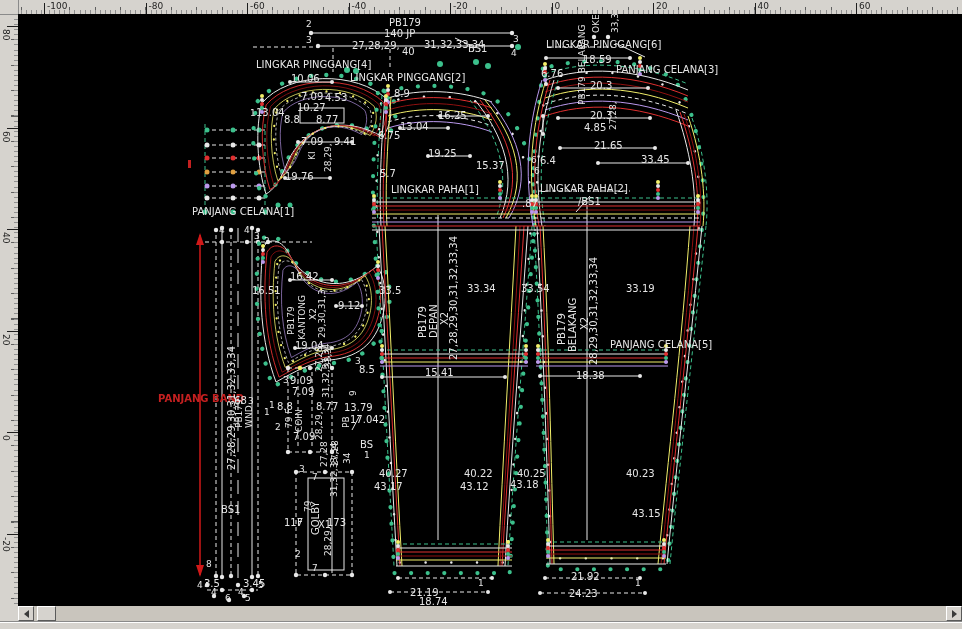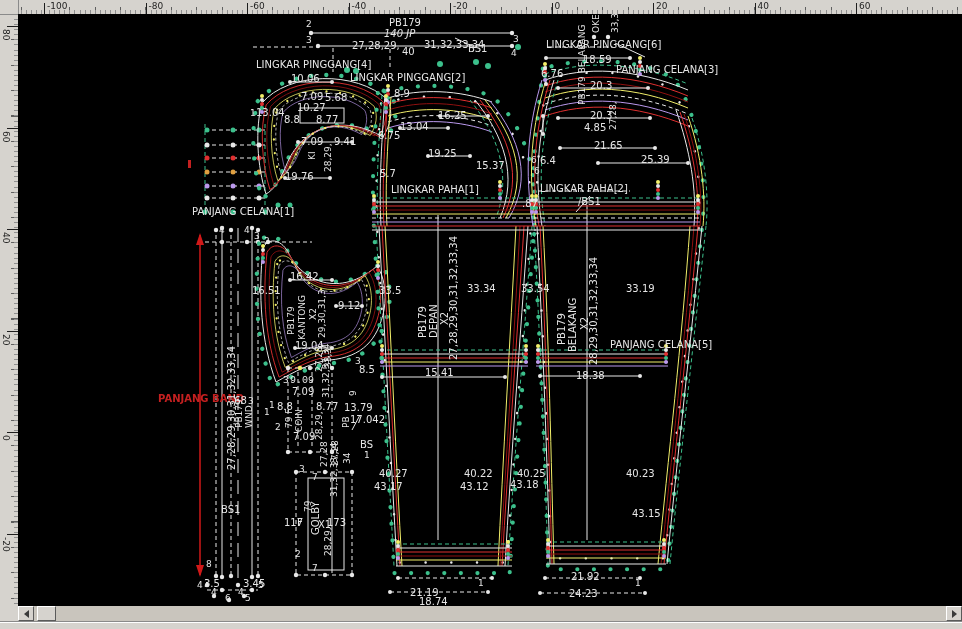--- a/index.html
+++ b/index.html
@@ -471,21 +471,21 @@
           <circle class="dot" cx="252" cy="590" r="2.2"></circle>
         <circle class="dot" cx="214" cy="596" r="2.2"></circle>
           <circle class="dot" cx="244" cy="596" r="2.2"></circle>
         <circle class="dot" cx="229" cy="600" r="2.2"></circle>
         <path class="sW dsh thin" d="M207,590 H258"></path>
       </g>
     </svg>
     <div class="labels">
         <div class="lbl" style="font-size: 9px; left: 306px; top: 19px;">2</div>
         <div class="lbl" style="left: 389px; top: 17px;">PB179</div>
-        <div class="lbl" style="left: 384px; top: 28px; font-style: italic;">140 JP</div>
+        <div class="lbl" style="left: 384px; top: 28px;">140 JP</div>
         <div class="lbl" style="font-size: 9px; left: 306px; top: 35px;">3</div>
         <div class="lbl" style="left: 352px; top: 40px;">27,28,29,</div>
         <div class="lbl" style="left: 402px; top: 46px;">40</div>
         <div class="lbl" style="left: 424px; top: 39px;">31,32,33,34</div>
         <div class="lbl" style="left: 468px; top: 43px;">BS1</div>
         <div class="lbl" style="font-size: 9px; left: 513px; top: 34px;">3</div>
         <div class="lbl" style="font-size: 9px; left: 511px; top: 48px;">4</div>
         <div class="lbl vert" style="font-size: 9px; left: 591px; top: 33px;">OKE</div>
         <div class="lbl vert" style="font-size: 9px; left: 610px; top: 33px;">33,3</div>
         <div class="lbl" style="left: 546px; top: 39px;">LINGKAR PINGGANG[6]</div>
@@ -494,28 +494,28 @@
         <div class="lbl vert" style="font-size: 9px; left: 577px; top: 105px;">PB179 BELAKANG</div>
         <div class="lbl vert" style="font-size: 9px; left: 608px; top: 130px;">27,28,</div>
         <div class="lbl" style="left: 616px; top: 64px;">PANJANG CELANA[3]</div>
         <div class="lbl" style="left: 590px; top: 80px;">20.3</div>
         <div class="lbl" style="left: 590px; top: 110px;">20.3</div>
         <div class="lbl" style="left: 536px; top: 122px; margin-left: 48px;">4.85</div>
         <div class="lbl" style="left: 594px; top: 140px;">21.65</div>
         <div class="lbl" style="font-size: 9px; left: 531px; top: 155px;">6</div>
         <div class="lbl" style="left: 540px; top: 155px;">6.4</div>
         <div class="lbl" style="font-size: 9px; left: 534px; top: 166px;">6</div>
-        <div class="lbl" style="left: 641px; top: 154px;">25.39</div>
+        <div class="lbl" style="left: 641px; top: 154px;">33.45</div>
         <div class="lbl" style="left: 540px; top: 183px;">LINGKAR PAHA[2]</div>
         <div class="lbl" style="left: 578px; top: 196px;">/BS1</div>
         <div class="lbl" style="left: 522px; top: 198px;">.87</div>
         <div class="lbl" style="left: 256px; top: 59px;">LINGKAR PINGGANG[4]</div>
         <div class="lbl" style="left: 291px; top: 73px;">10.06</div>
         <div class="lbl" style="left: 301px; top: 91px;">7.09</div>
-        <div class="lbl" style="left: 325px; top: 92px;">5.68</div>
+        <div class="lbl" style="left: 325px; top: 92px;">4.53</div>
         <div class="lbl" style="left: 297px; top: 102px;">10.27</div>
         <div class="lbl" style="font-size: 9px; left: 250px; top: 108px;">1</div>
         <div class="lbl" style="left: 256px; top: 107px;">13.04</div>
         <div class="lbl" style="left: 284px; top: 114px;">8.8</div>
         <div class="lbl" style="left: 316px; top: 114px;">8.77</div>
         <div class="lbl" style="left: 301px; top: 136px;">7.09</div>
         <div class="lbl" style="left: 334px; top: 136px; text-align: center;">9.41</div>
         <div class="lbl vert" style="font-size: 9px; left: 307px; top: 160px;">KI</div>
         <div class="lbl vert" style="font-size: 9px; left: 323px; top: 172px;">28,29,</div>
         <div class="lbl" style="left: 285px; top: 171px;">19.76</div>
@@ -561,21 +561,21 @@
         <div class="lbl vert" style="font-size: 9px; left: 286px; top: 335px;">PB179</div>
         <div class="lbl vert" style="font-size: 9px; left: 297px; top: 340px;">KANTONG</div>
         <div class="lbl vert" style="font-size: 9px; left: 308px; top: 320px;">X2</div>
         <div class="lbl vert" style="font-size: 9px; left: 317px; top: 338px;">29,30,31,3</div>
         <div class="lbl" style="left: 338px; top: 300px;">9.12</div>
         <div class="lbl" style="left: 295px; top: 340px;">19.04</div>
         <div class="lbl" style="left: 379px; top: 285px;">33.5</div>
         <div class="lbl" style="font-size: 9px; left: 254px; top: 231px;">3</div>
         <div class="lbl" style="font-size: 9px; left: 264px; top: 236px;">2</div>
         <div class="lbl" style="font-size: 9px; left: 283px; top: 375px;">3</div>
-        <div class="lbl" style="left: 290px; top: 375px; font-family: Liberation Mono, monospace;">9.09</div>
+        <div class="lbl" style="left: 290px; top: 375px;">9.09</div>
         <div class="lbl" style="left: 292px; top: 386px;">7.09</div>
         <div class="lbl" style="font-size: 9px; left: 269px; top: 400px;">1</div>
         <div class="lbl" style="left: 277px; top: 401px;">8.8</div>
         <div class="lbl" style="left: 316px; top: 401px;">8.77</div>
         <div class="lbl vert" style="font-size: 9px; left: 284px; top: 428px;">79 F</div>
         <div class="lbl vert" style="font-size: 9px; left: 294px; top: 432px;">COIN</div>
         <div class="lbl" style="left: 293px; top: 431px;">7.09</div>
         <div class="lbl" style="font-size: 9px; left: 275px; top: 422px;">2</div>
         <div class="lbl vert" style="font-size: 9px; left: 321px; top: 398px;">31,32,33,34</div>
         <div class="lbl vert" style="font-size: 9px; left: 314px; top: 440px;">28,29,</div>

